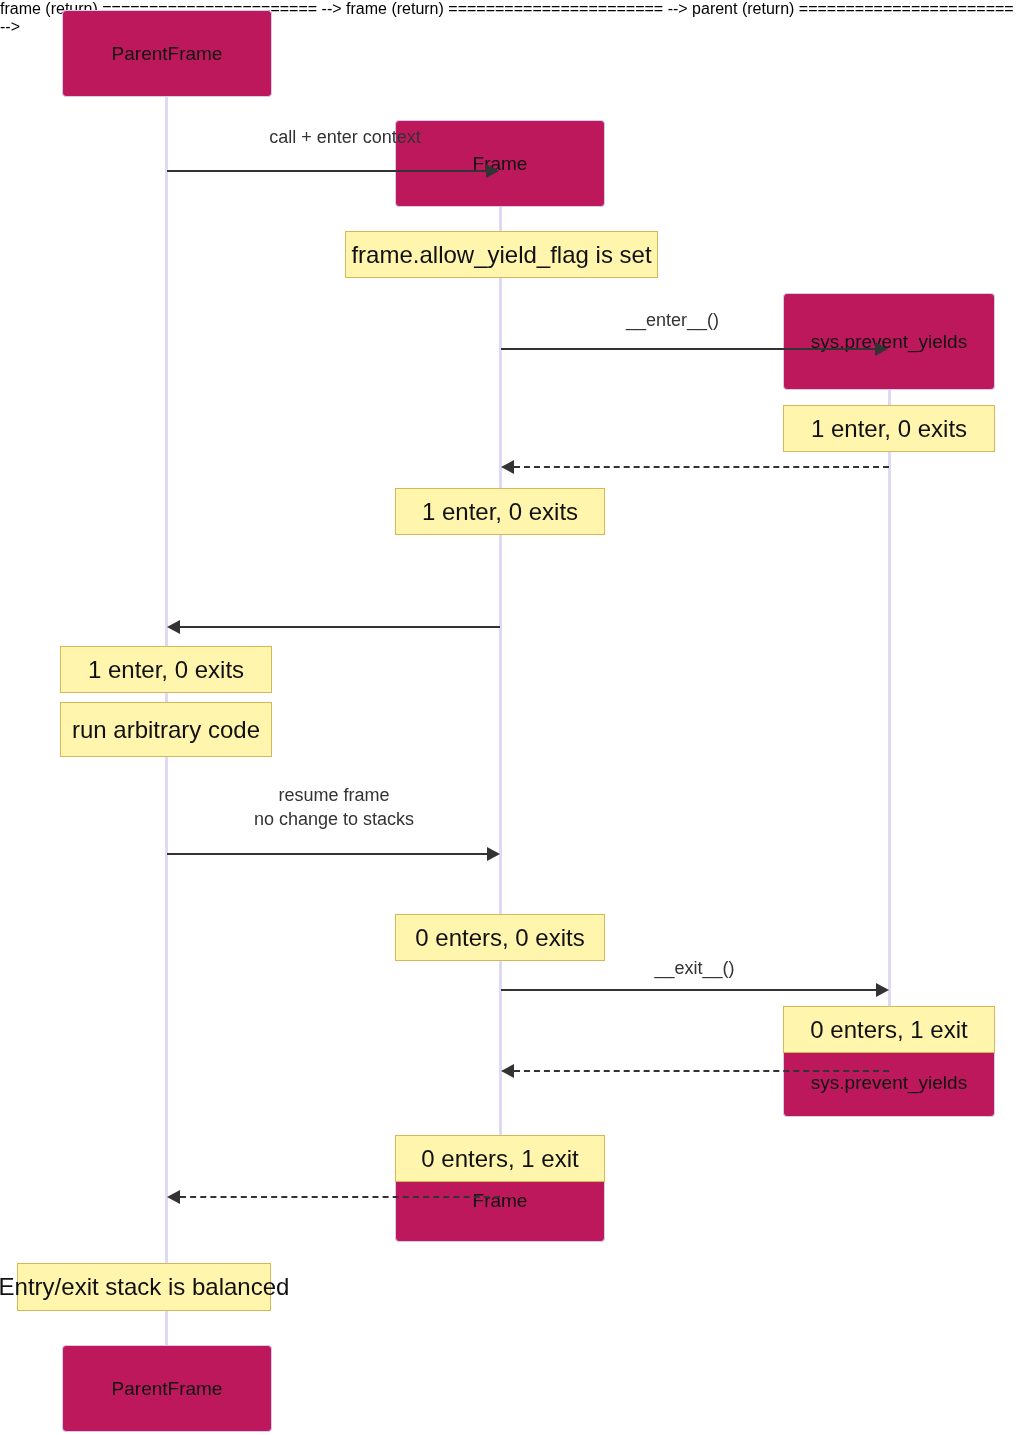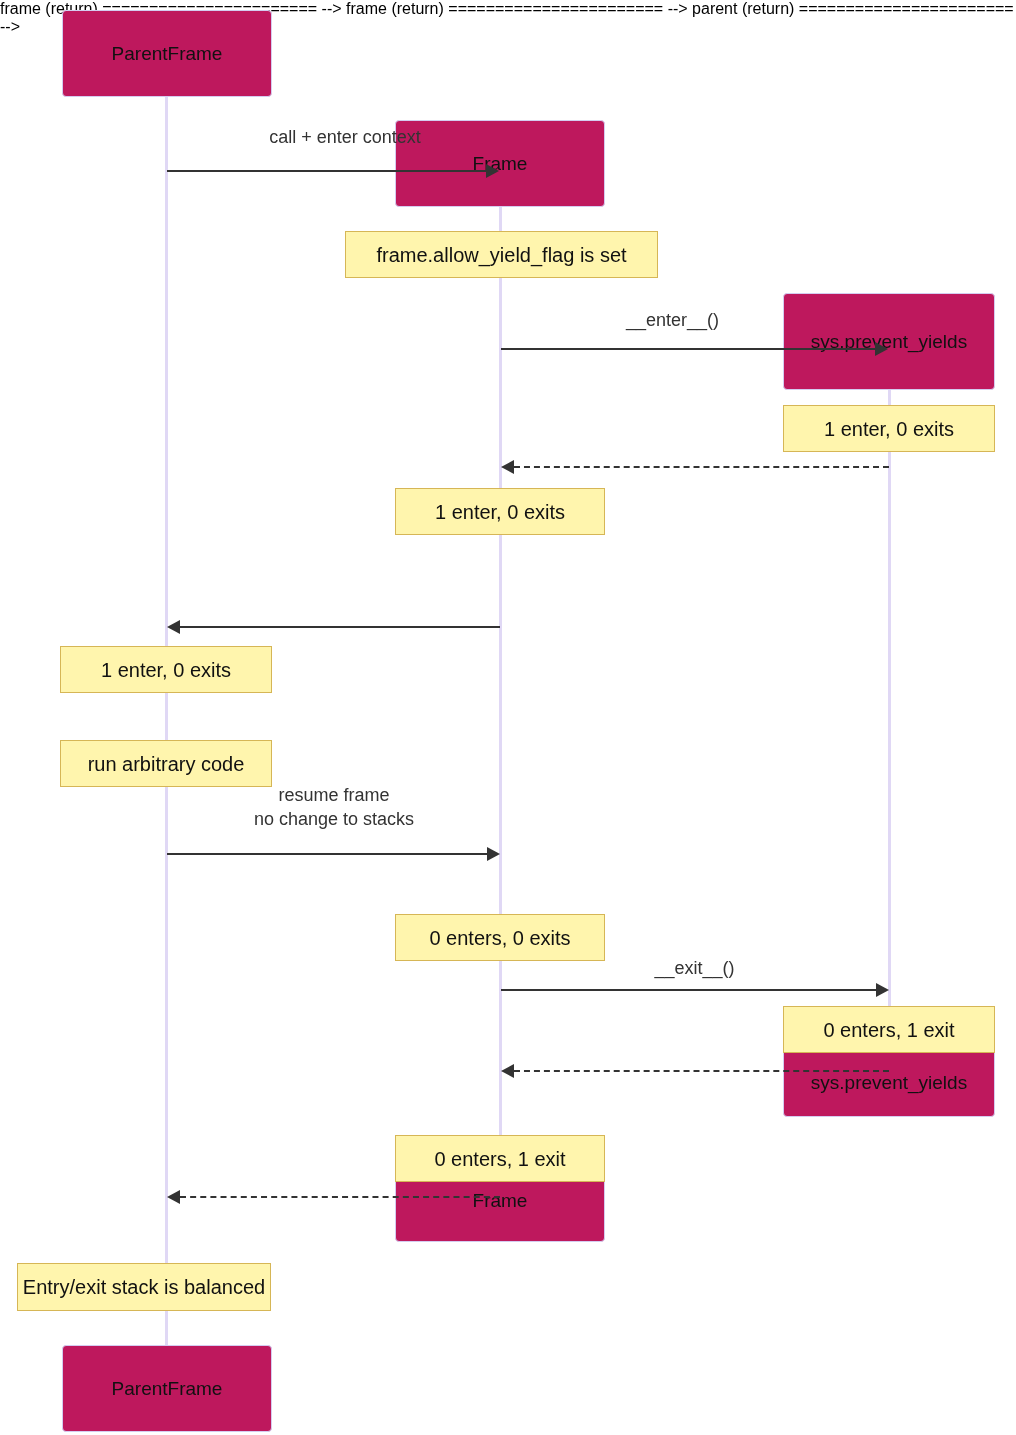--- a/index.html
+++ b/index.html
@@ -45,21 +45,21 @@
   }
   
   .note {
     position: absolute;
     box-sizing: border-box;
     background: #fff5ad;
     border: 1px solid #d6b656;
     display: flex;
     align-items: center;
     justify-content: center;
-    font-size: 20px;
+    font-size: 24px;
     color: #111111;
     z-index: 5;
   }
   .note-label {
     line-height: 1;
     white-space: nowrap;
     padding: 0 10px;
   }
   
   .msg {
@@ -201,21 +201,21 @@
   </div>
 
   <div class="note" style="left:395px; top:488px; width:210px; height:47px;">
     <span class="note-label">1 enter, 0 exits</span>
   </div>
 
   <div class="note" style="left:60px; top:646px; width:212px; height:47px;">
     <span class="note-label">1 enter, 0 exits</span>
   </div>
 
-  <div class="note" style="left:60px; top:740px; width:212px; height:47px;">
+  <div class="note" style="left:60px; top:702px; width:212px; height:55px;">
     <span class="note-label">run arbitrary code</span>
   </div>
 
   <div class="note" style="left:395px; top:874px; width:210px; height:47px;margin-top:40px;">
     <span class="note-label">0 enters, 0 exits</span>
   </div>
 
   <div class="note" style="left:783px; top:1006px; width:212px; height:47px; z-index:6;">
     <span class="note-label">0 enters, 1 exit</span>
   </div>

